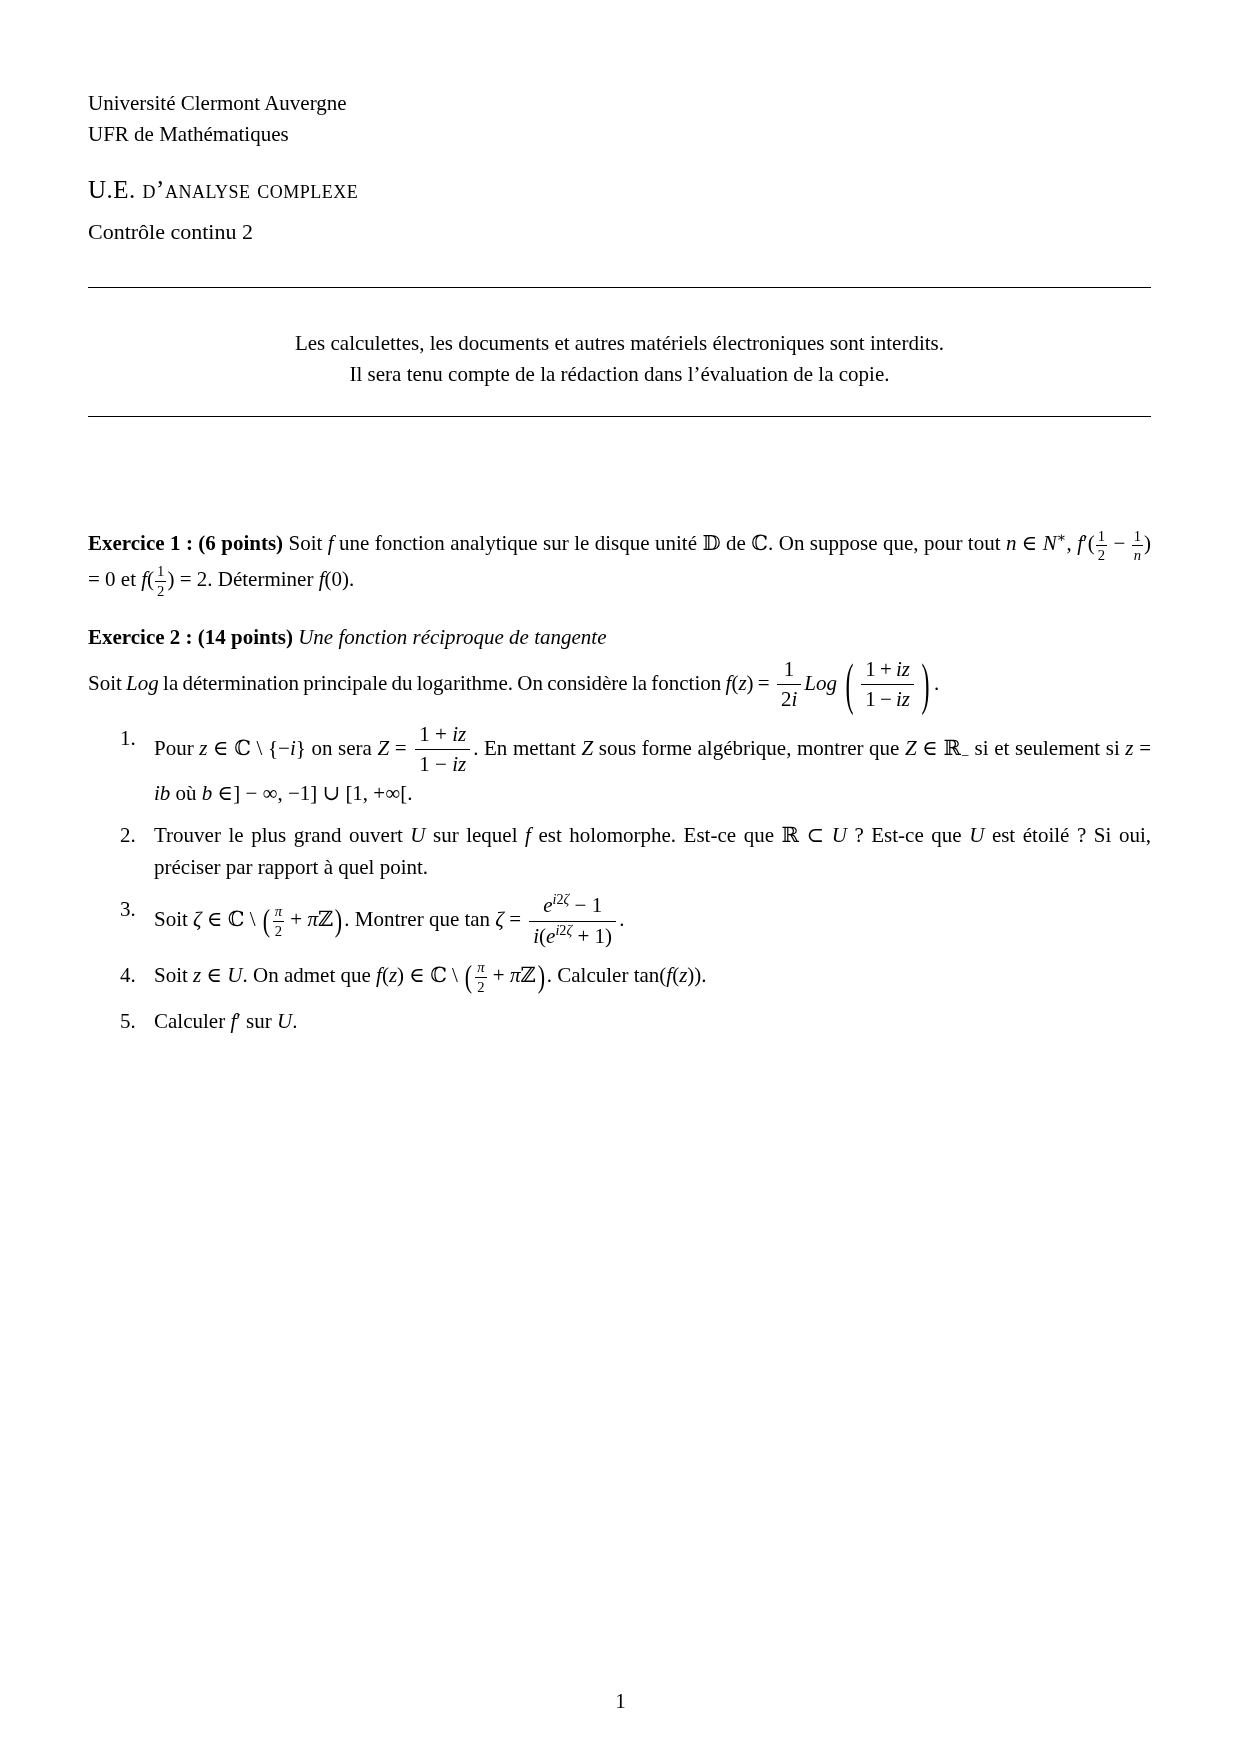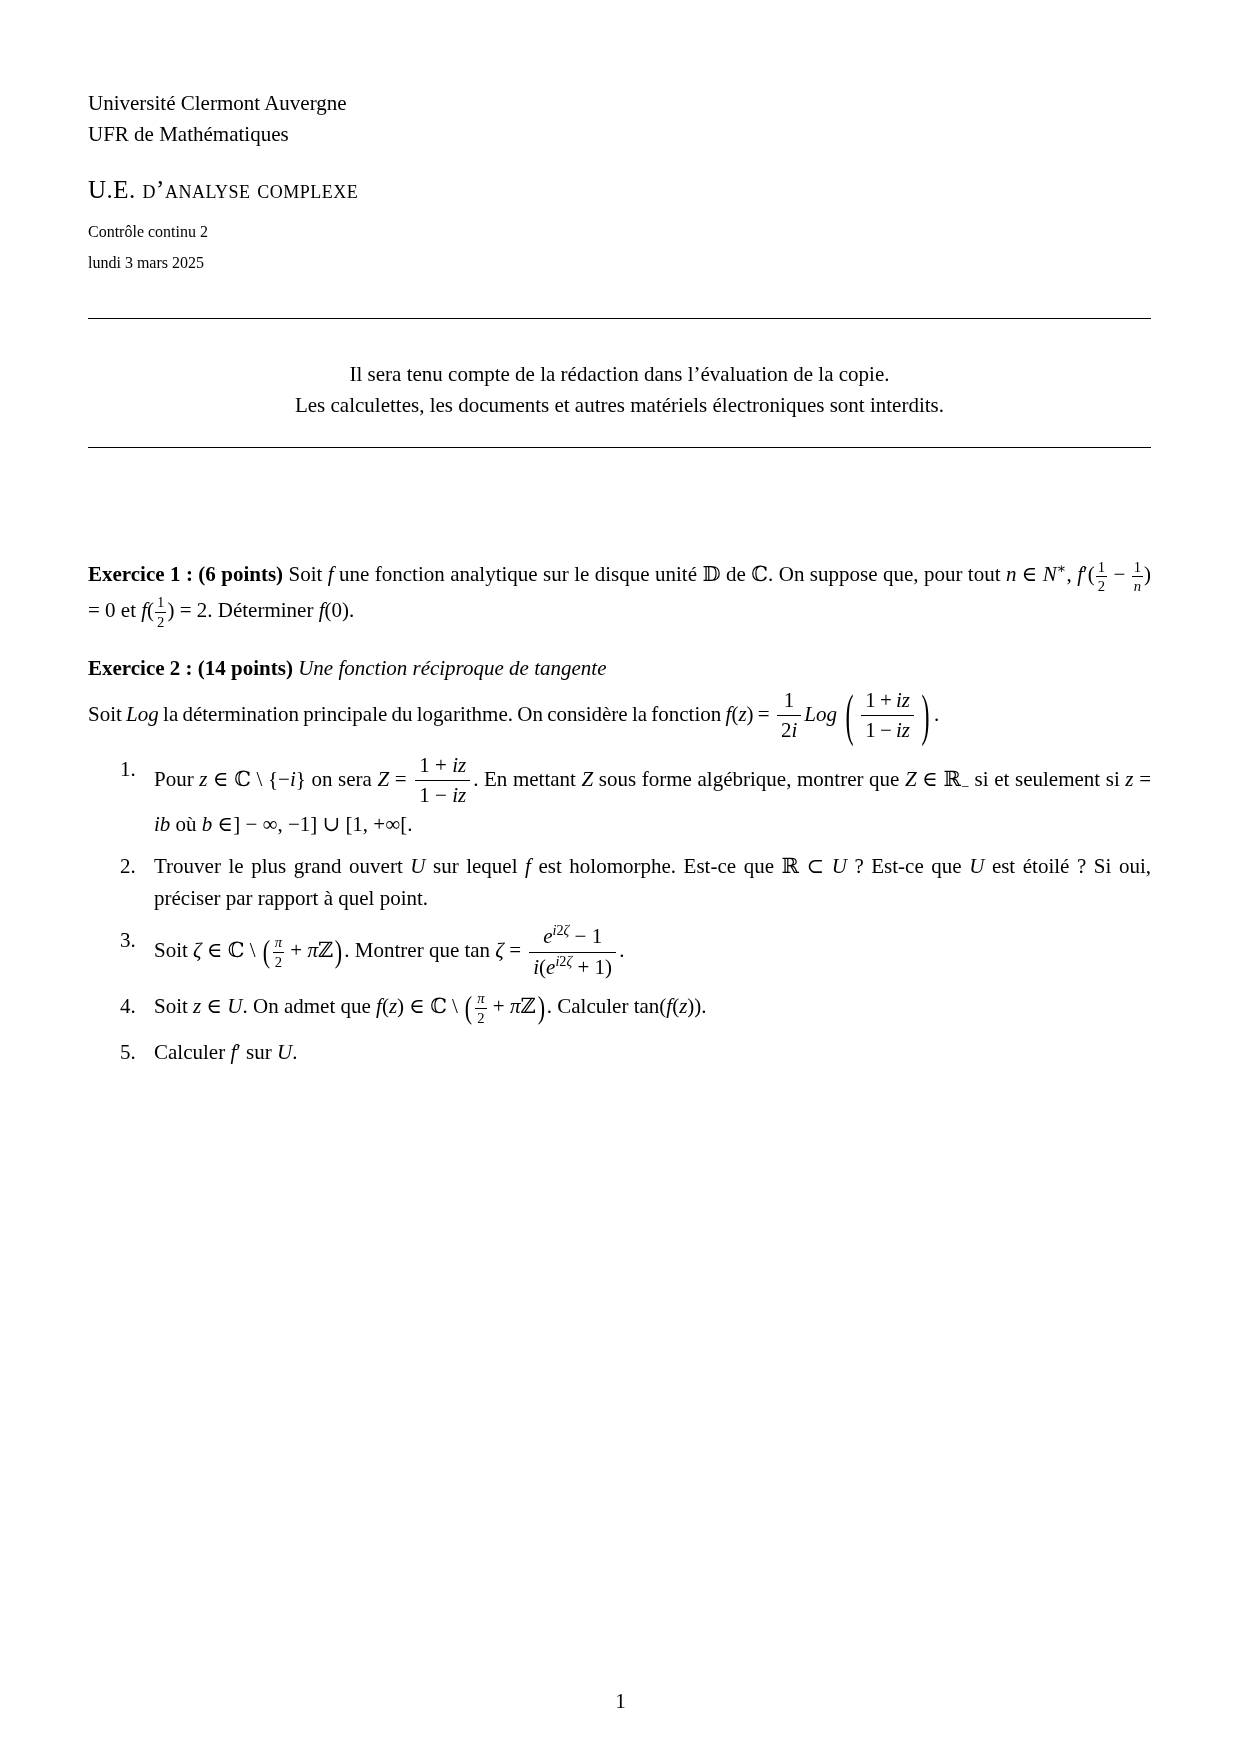--- a/index.html
+++ b/index.html
@@ -9,21 +9,21 @@
     font-family:"Liberation Serif","DejaVu Serif","DejaVu Sans",serif;
     font-size:21px; overflow:hidden;
   }
   .content { padding:88px 90px 0 88px; }
 
   .hdr { display:flex; justify-content:space-between; line-height:31px; }
   .hdr-right { text-align:right; }
 
   .titleblock { }
   .course { margin-top:26px; font-size:25px; font-variant:small-caps; letter-spacing:.5px; }
-  .subtitle { margin-top:12px; font-size:16px; line-height:31px; }
+  .subtitle { margin-top:12px; font-size:22px; line-height:31px; }
 
   .rule { border:0; border-top:1.5px solid #000; height:0; }
   .rule1 { margin-top:40px; }
   .rule2 { margin-top:26px; }
   .notice { margin-top:40px; text-align:center; line-height:31px; }
 
   .ex1 { margin-top:110px; text-align:justify; line-height:33px; }
   .ex2head { margin-top:22px; line-height:32px; }
   .ex2intro { margin-top:4px; text-align:justify; word-spacing:-1px; line-height:30px; }
 
@@ -61,29 +61,28 @@
       <div class="hdr-left">
         <div>Université Clermont Auvergne</div>
         <div>UFR de Mathématiques</div>
       </div>
     </div>
 
     <div class="titleblock">
       <div class="course">U.E. d’analyse complexe</div>
       <div class="subtitle">
         <div>Contrôle continu 2</div>
-        <div>lundi 3 mars 2025</div>
       </div>
     </div>
 
     <hr class="rule rule1">
 
     <div class="notice">
+      <div>Les calculettes, les documents et autres matériels électroniques sont interdits.</div>
       <div>Il sera tenu compte de la rédaction dans l’évaluation de la copie.</div>
-      <div>Les calculettes, les documents et autres matériels électroniques sont interdits.</div>
     </div>
 
     <hr class="rule rule2">
 
     <p class="ex1"><span class="bf">Exercice 1 : (6 points)</span><span> Soit </span><span class="it">f</span><span> une fonction analytique sur le disque unité </span><span class="bb">𝔻</span><span> de </span><span class="bb">ℂ</span><span>. On suppose que, pour tout </span><span class="it">n</span><span> ∈ </span><span class="it">N</span><sup><span>∗</span></sup><span>, </span><span class="it">f</span><span>′(</span><span class="frac sm">
           <span class="num"><span>1</span></span>
           <span class="den"><span>2</span></span>
         </span><span> − </span><span class="frac sm">
           <span class="num"><span>1</span></span>
           <span class="den"><span class="it">n</span></span>

